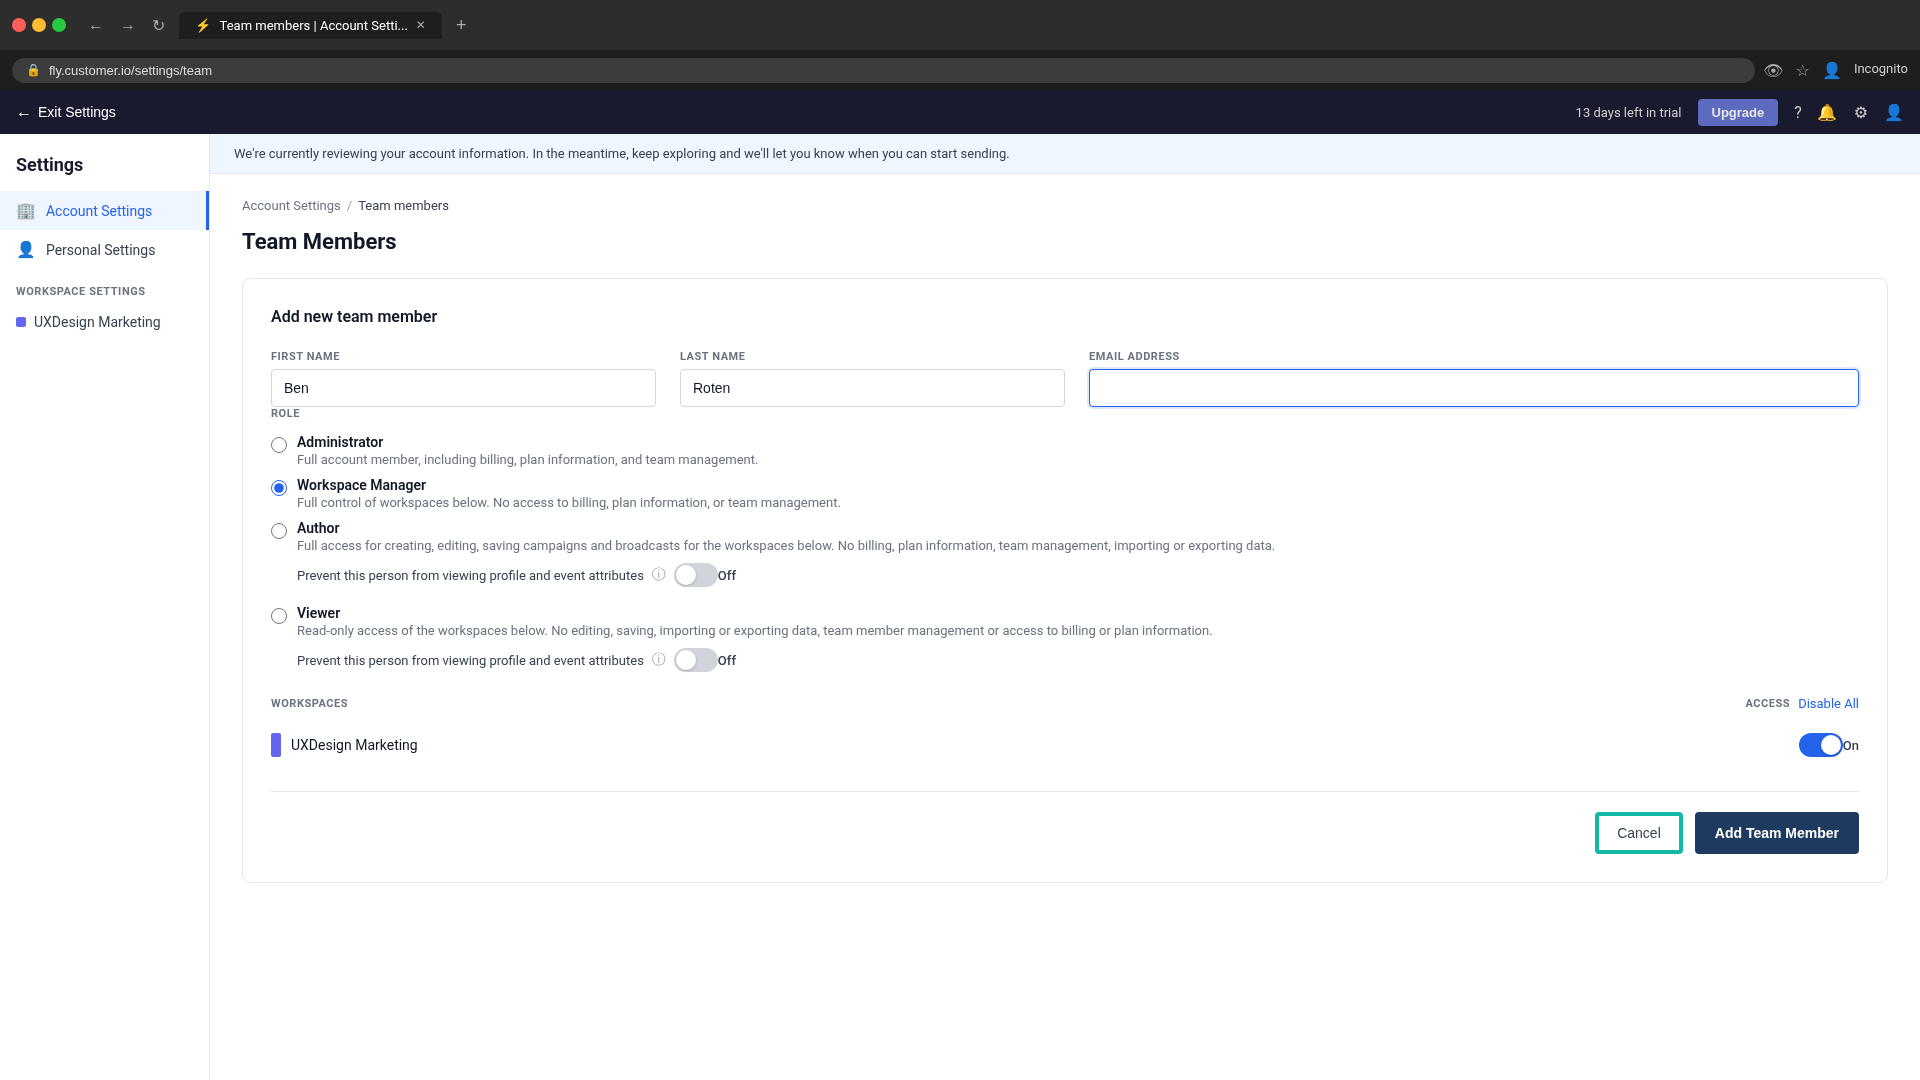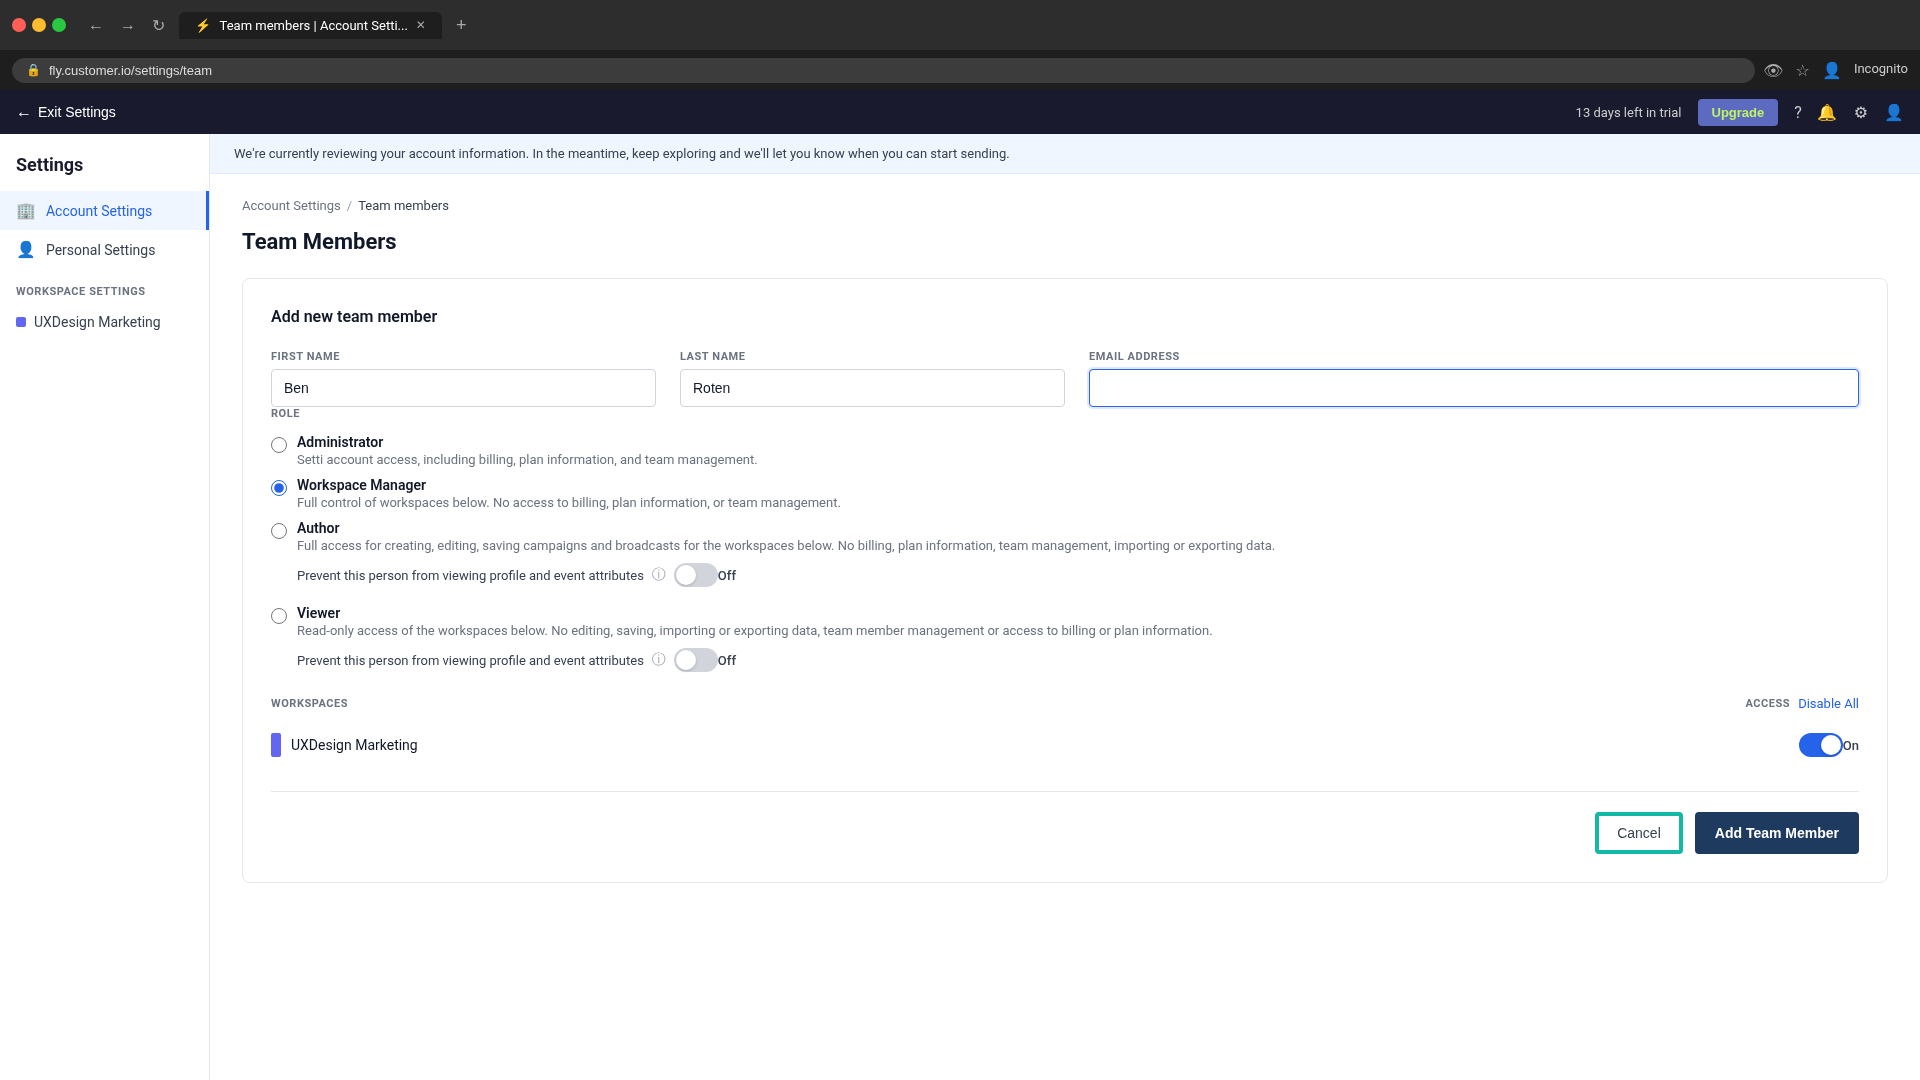--- a/index.html
+++ b/index.html
@@ -25,21 +25,21 @@
     .address-bar-icon { color: #888; font-size: 12px; }
     .browser-action-icons { display: flex; gap: 12px; color: #aaa; font-size: 16px; }
     .browser-action-icons span { cursor: pointer; }
 
     
     .app-topbar { background: #1a1a2e; height: 44px; display: flex; align-items: center; padding: 0 16px; justify-content: space-between; }
     .exit-settings-btn { color: #fff; background: none; border: none; cursor: pointer; font-size: 14px; display: flex; align-items: center; gap: 6px; }
     .exit-settings-btn .arrow { font-size: 16px; }
     .topbar-right { display: flex; align-items: center; gap: 16px; }
     .trial-text { color: #ccc; font-size: 13px; }
-    .upgrade-btn { background: #5c6bc0; color: #bef264; border: none; border-radius: 4px; padding: 6px 14px; font-size: 13px; cursor: pointer; font-weight: 600; text-align: center; }
+    .upgrade-btn { background: #5c6bc0; color: #e5e5e5; border: none; border-radius: 4px; padding: 6px 14px; font-size: 13px; cursor: pointer; font-weight: 600; text-align: center; }
     .topbar-icon { color: #ccc; font-size: 16px; cursor: pointer; }
 
     
     .app-layout { display: flex; height: calc(1080px - 50px - 40px - 44px); }
 
     
     .sidebar { width: 210px; background: #fff; border-right: 1px solid #e5e7eb; padding: 20px 0; flex-shrink: 0; }
     .sidebar-title { font-size: 18px; font-weight: 700; padding: 0 16px 16px; color: #1a1a2e; }
     .sidebar-item { display: flex; align-items: center; gap: 10px; padding: 10px 16px; cursor: pointer; color: #374151; font-size: 14px; }
     .sidebar-item.active { background: #eff6ff; color: #2563eb; border-right: 3px solid #2563eb; }
@@ -209,21 +209,21 @@
           </div>
         </div>
 
         <div class="role-label">ROLE</div>
 
         <div class="radio-group">
           <div class="radio-item">
             <input type="radio" name="role" id="administrator" style="">
             <div>
               <label class="radio-label" for="administrator">Administrator</label>
-              <div class="radio-desc">Setti account access, including billing, plan information, and team management.</div>
+              <div class="radio-desc">Full account member, including billing, plan information, and team management.</div>
             </div>
           </div>
         </div>
 
         <div class="radio-group">
           <div class="radio-item">
             <input type="radio" name="role" id="workspace_manager" checked="" style="">
             <div>
               <label class="radio-label" for="workspace_manager">Workspace Manager</label>
               <div class="radio-desc">Full control of workspaces below. No access to billing, plan information, or team management.</div>

